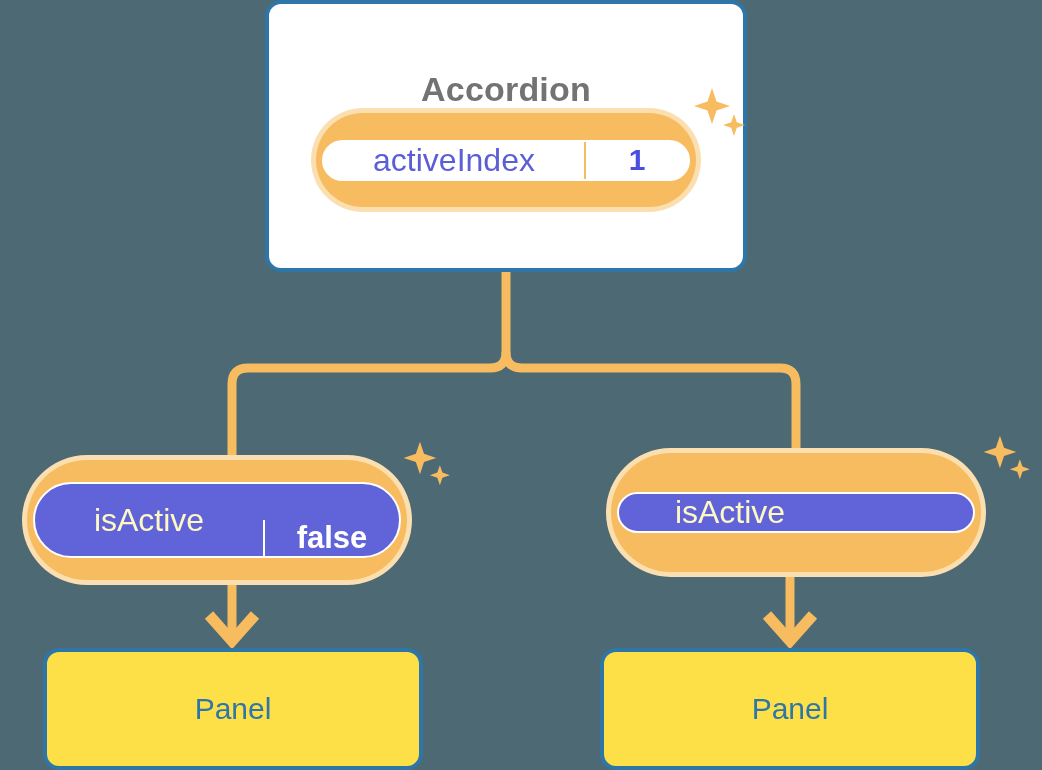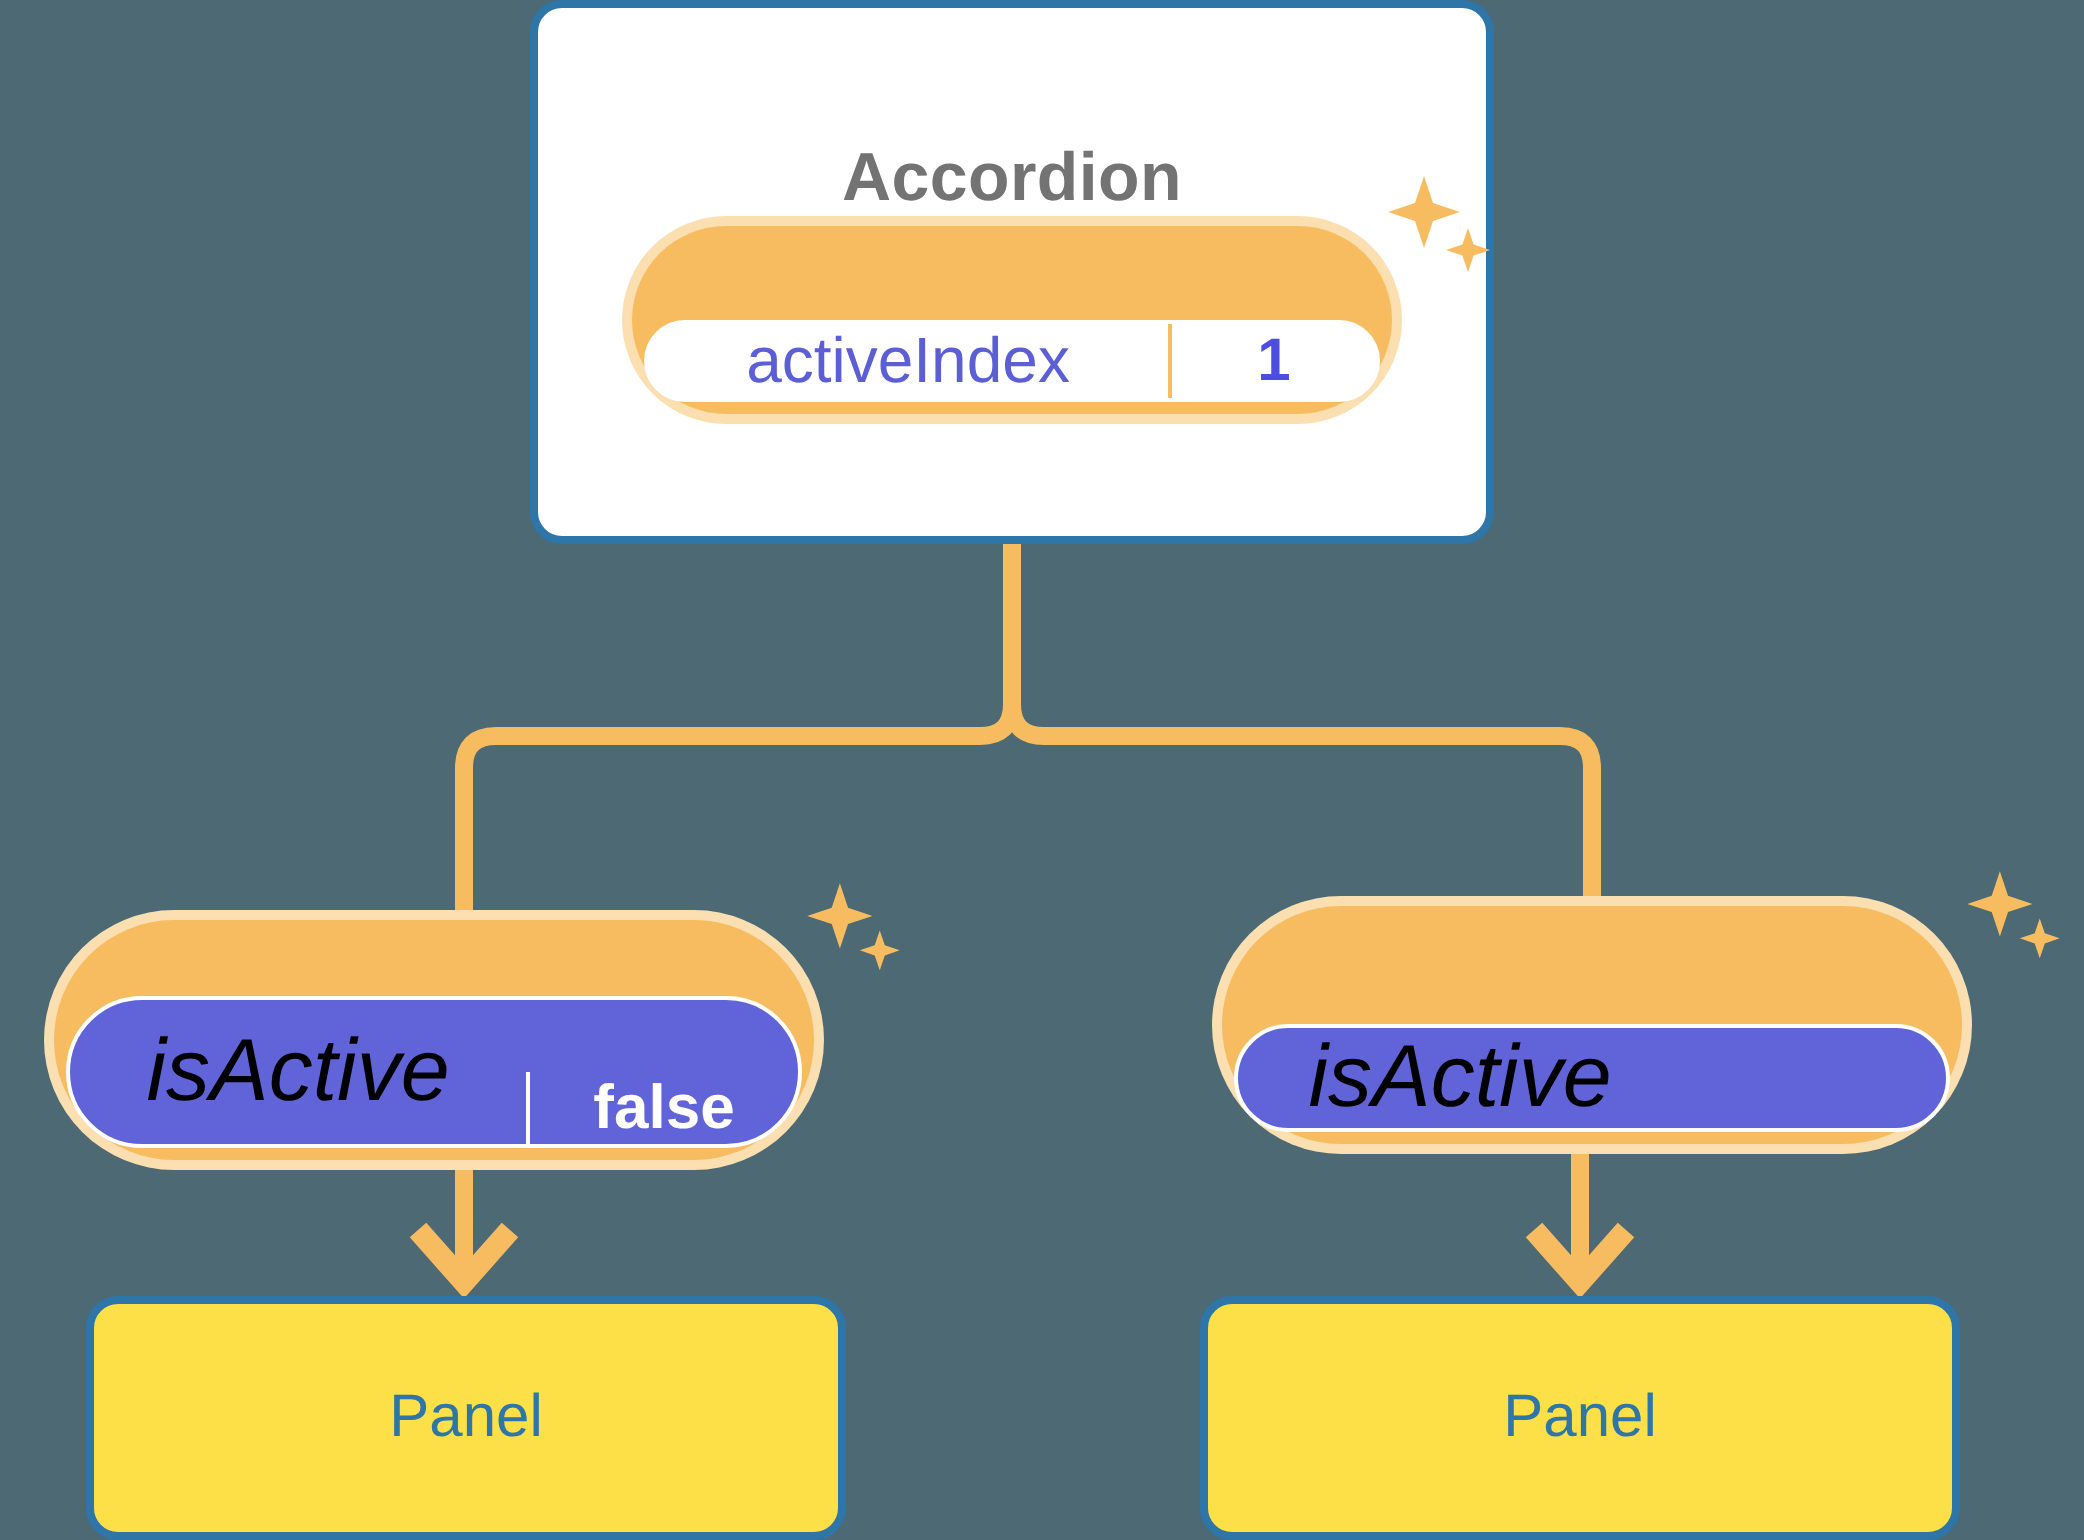--- a/index.html
+++ b/index.html
@@ -75,21 +75,21 @@
     font-weight: 400;
   }
 
   
   .pill {
     position: absolute;
     z-index: 4;
     box-sizing: border-box;
     border-radius: 999px;
     display: flex;
-    align-items: flex-end;
+    align-items: center;
   }
   
   .pill::before {
     content: "";
     position: absolute;
     left: -11px; right: -11px; top: -11px; bottom: -11px;
     border-radius: 999px;
     background: #fbdfb0;
     z-index: -2;
   }
@@ -140,23 +140,22 @@
   #pill-active-index .pill-val {
     flex: 1 1 auto;
     color: #4b4ee0;
     font-size: 30px;
     font-weight: 700;
   }
 
   
   .pill-purple .pill-body { background: #6164d8; }
   .pill-purple .pill-key {
-    color: #000000;
-    font-size: 44px;
-    font-style: italic;
+    color: #fef9c3;
+    font-size: 32px;
   }
   .pill-purple .pill-val {
     color: #ffffff;
     font-size: 31px;
     font-weight: 700;
     border-left: 2px solid #ffffff;
     margin-top: 36px;
   }
 
   #pill-is-active-false {

